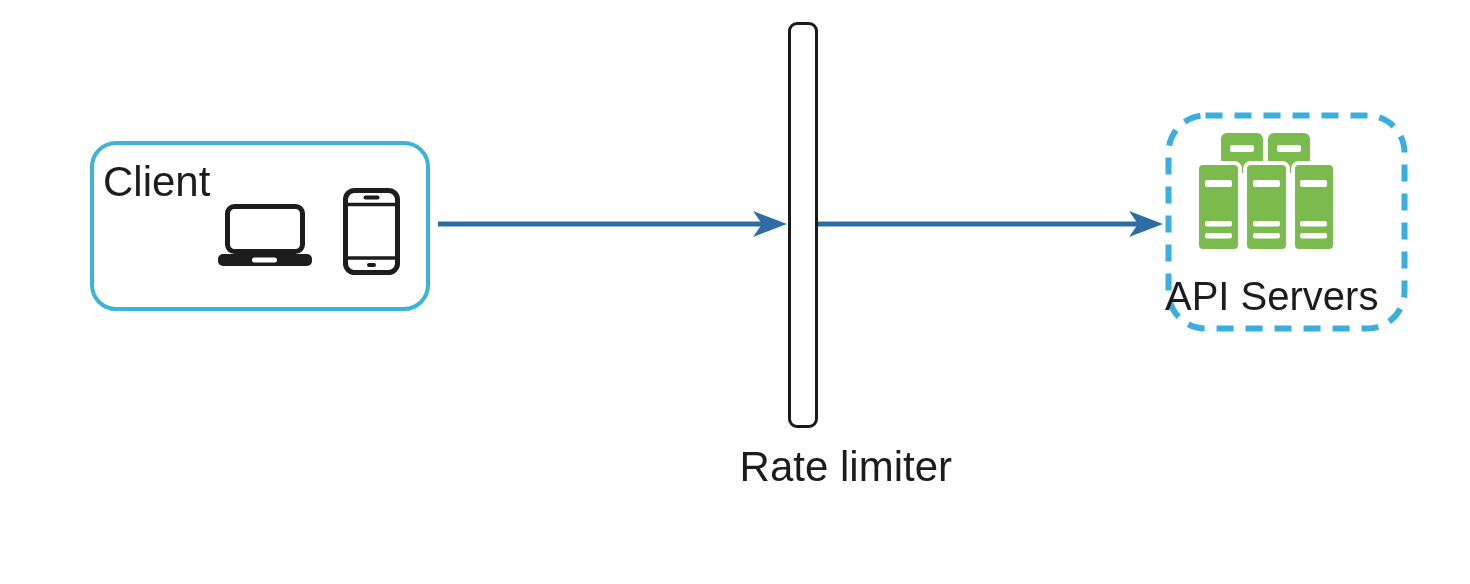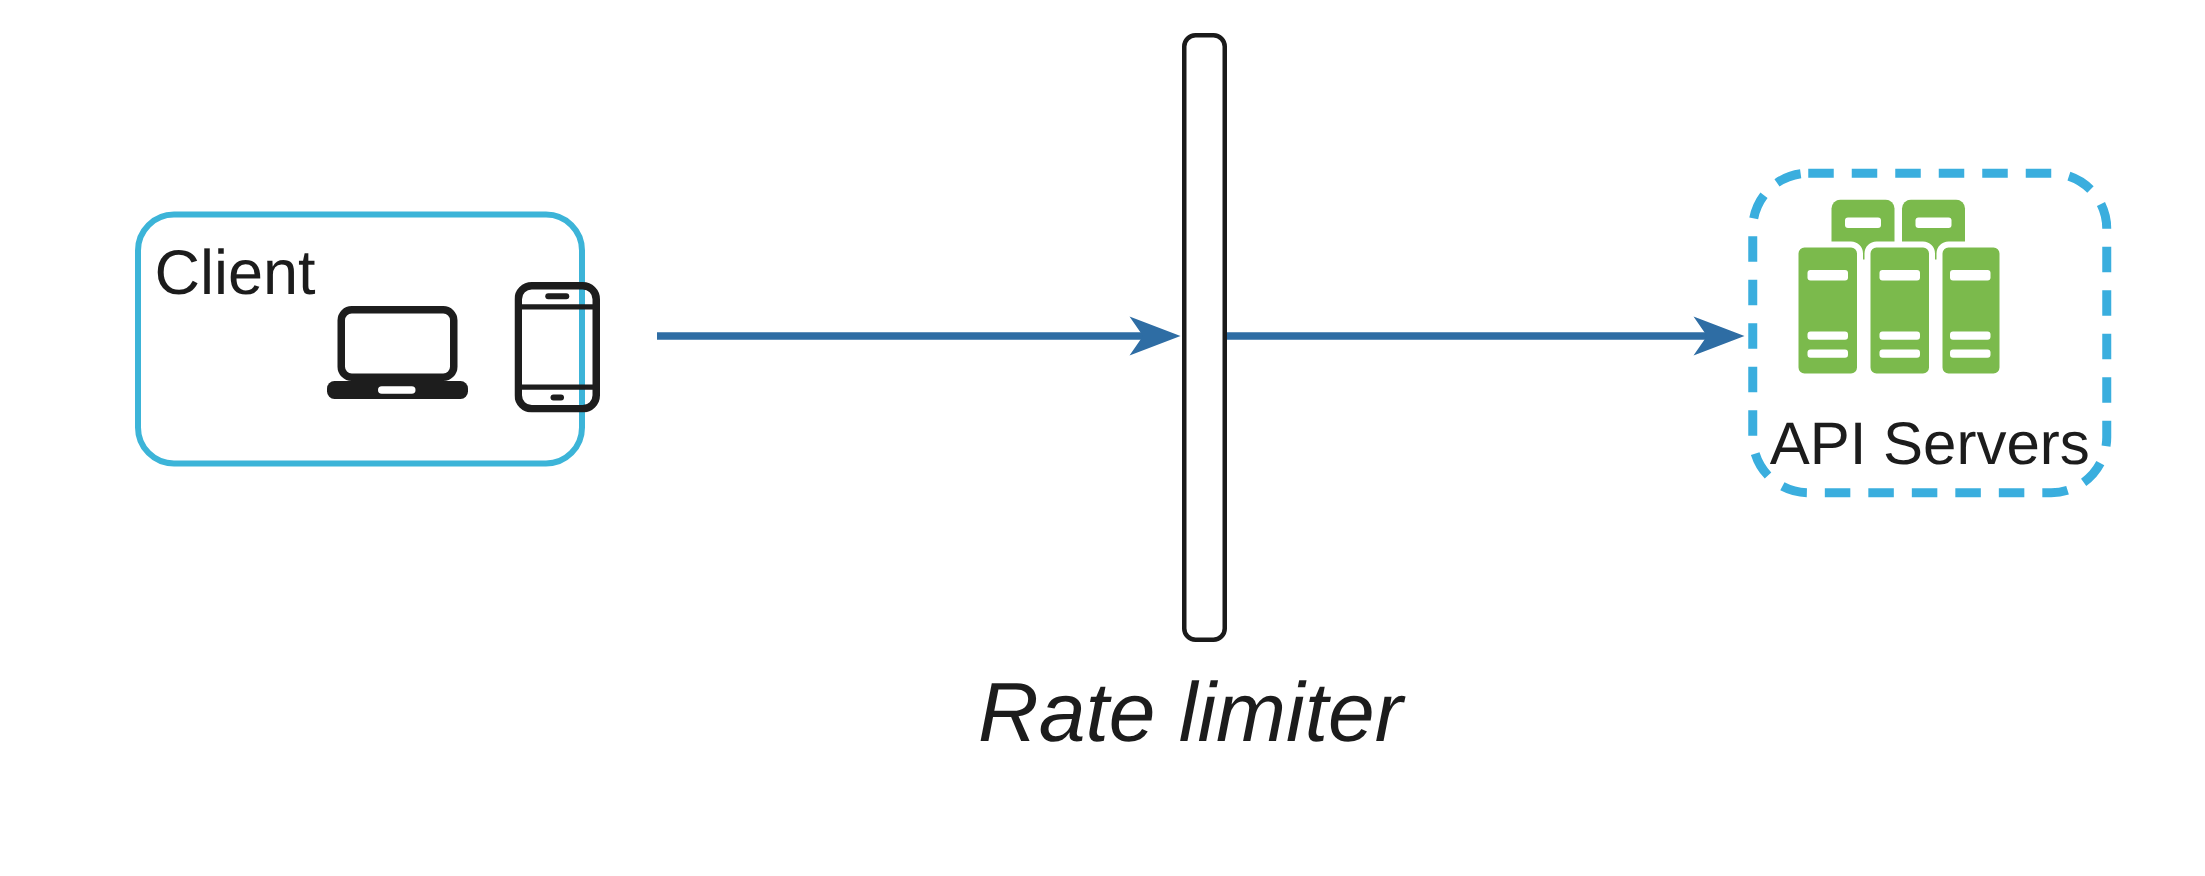--- a/index.html
+++ b/index.html
@@ -13,21 +13,21 @@
     position: relative;
     width: 1470px;
     height: 584px;
     background: #ffffff;
     overflow: hidden;
   }
   
   .client-box {
     position: absolute;
     left: 90px; top: 141px;
-    width: 300px; height: 170px;
+    width: 340px; height: 170px;
     box-sizing: border-box;
     border: 4px solid #3cb4d8;
     border-radius: 26px;
     background: #ffffff;
   }
   .client-label {
     position: absolute;
     left: 9px; top: 14px;
     font-size: 42px;
     line-height: 1.1;
@@ -85,33 +85,31 @@
     left: 30px; top: 21px;
     width: 142px; height: 120px;
   }
   .srv { fill: #7bba4c; }
   .srv-front { stroke: #ffffff; stroke-width: 4; }
   .slot { fill: #ffffff; }
   .api-label {
     position: absolute;
     left: 0; right: 0;
     top: 162px;
-    text-align: center;
     font-size: 40px;
     line-height: 1.1;
     white-space: nowrap;
   }
   
   .free-label {
     position: absolute;
-    text-align: left;
-    font-size: 56px;
+    text-align: right;
+    font-size: 42px;
     line-height: 1.1;
     white-space: nowrap;
-    font-style: italic;
   }
   .rate-limiter-label { left: 652px; top: 444px; width: 300px; }
   .figure-caption    { left: 595px; top: 514px; width: 300px; }
   
   .ink-stroke { fill: none; stroke: #1d1d1d; }
   .ink-fill { fill: #1d1d1d; }
 </style>
 </head>
 <body>
 

